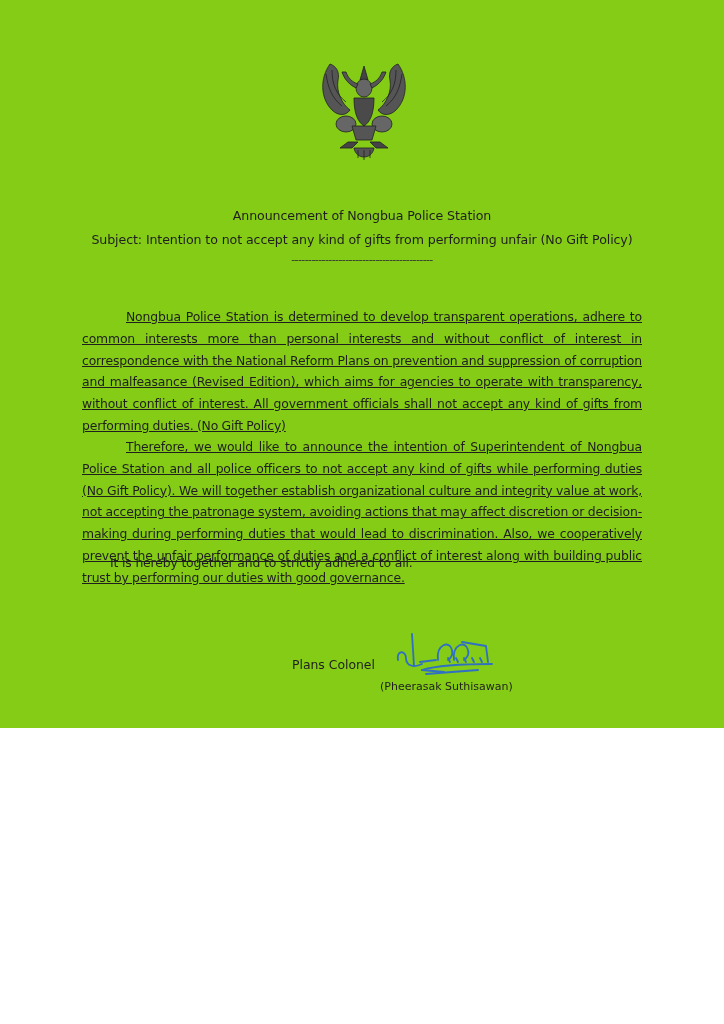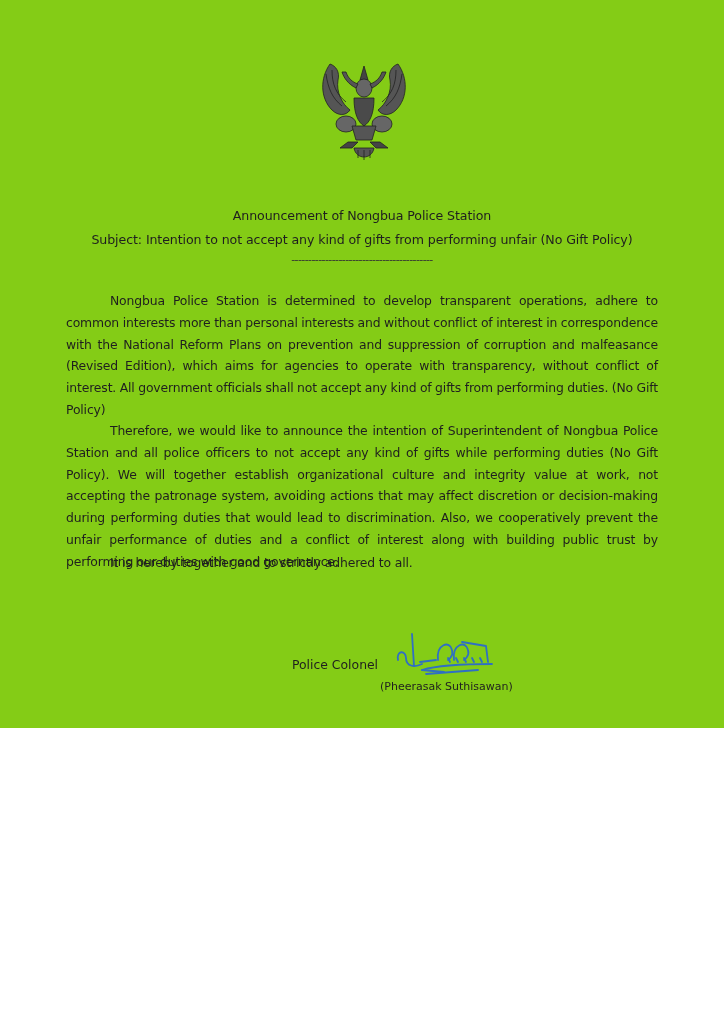--- a/index.html
+++ b/index.html
@@ -46,22 +46,23 @@
       position: absolute;
       left: 66px;
       width: 592px;
       font-size: 12.4px;
       line-height: 21.8px;
       text-align: justify;
       letter-spacing: -0.15px;
       word-spacing: -0.4px;
     }
     .body-text p {
-      margin: 0;
+      margin: 16px;
       text-indent: 44px;
+      text-decoration: underline;
     }
     .para-1 { top: 290px; }
     .para-2 { top: 420px; }
     .closing {
       position: absolute;
       left: 110px;
       font-size: 12.4px;
       white-space: nowrap;
       letter-spacing: -0.15px;
     }
@@ -141,21 +142,21 @@
 
   <div class="body-text para-1">
     <p>Nongbua Police Station is determined to develop transparent operations, adhere to common interests more than personal interests and without conflict of interest in correspondence with the National Reform Plans on prevention and suppression of corruption and malfeasance (Revised Edition), which aims for agencies to operate with transparency, without conflict of interest. All government officials shall not accept any kind of gifts from performing duties. (No Gift Policy)</p>
   </div>
   <div class="body-text para-2">
     <p>Therefore, we would like to announce the intention of Superintendent of Nongbua Police Station and all police officers to not accept any kind of gifts while performing duties (No Gift Policy). We will together establish organizational culture and integrity value at work, not accepting the patronage system, avoiding actions that may affect discretion or decision-making during performing duties that would lead to discrimination. Also, we cooperatively prevent the unfair performance of duties and a conflict of interest along with building public trust by performing our duties with good governance.</p>
   </div>
 
   <div class="closing closing-1">It is hereby together and to strictly adhered to all.</div>
 
-  <div class="sig-rank">Police Colonel</div>
+  <div class="sig-rank">Plans Colonel</div>
   <svg class="signature" viewBox="0 0 110 50" xmlns="http://www.w3.org/2000/svg">
     <g fill="none" stroke="#2f6fc4" stroke-width="1.8" stroke-linecap="round" stroke-linejoin="round">
       <path d="M20 4 L22 36"></path>
       <path d="M6 30 C4 20 14 20 14 28 C14 36 22 38 30 34"></path>
       <path d="M28 32 L44 30"></path>
       <path d="M46 30 C44 14 58 10 60 20 C62 26 56 30 56 30"></path>
       <path d="M62 30 C60 14 74 10 76 20 C78 26 72 30 72 30"></path>
       <path d="M70 12 L94 16 L96 32"></path>
       <path d="M56 28 L58 32 M64 28 L66 32 M72 28 L74 32 M80 28 L82 32 M88 28 L90 32"></path>
       <path d="M30 40 C50 34 80 34 100 34"></path>

